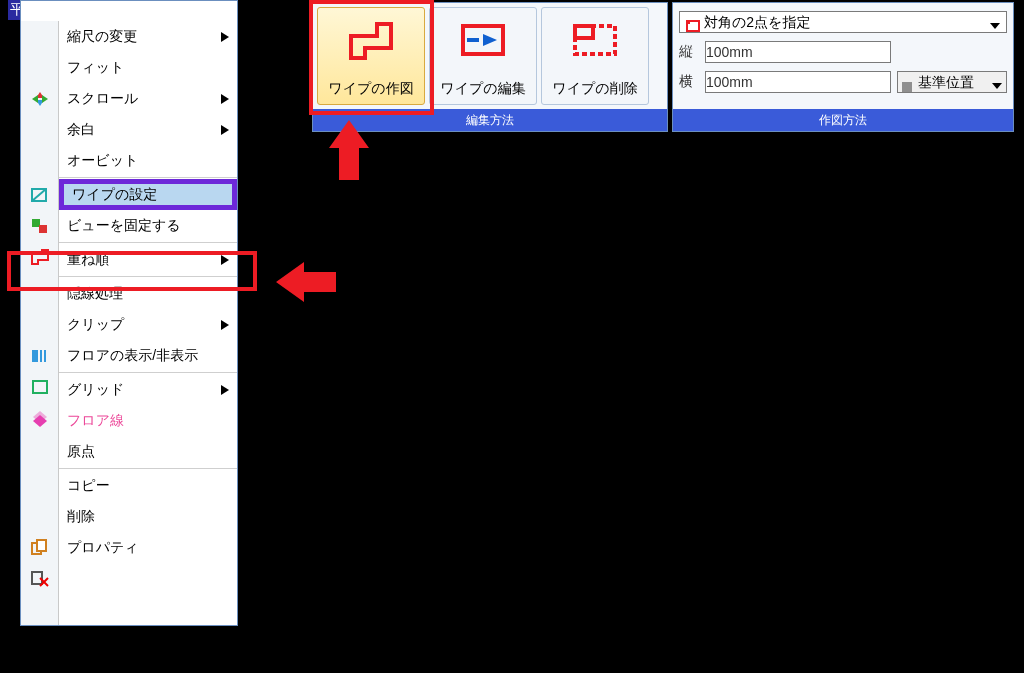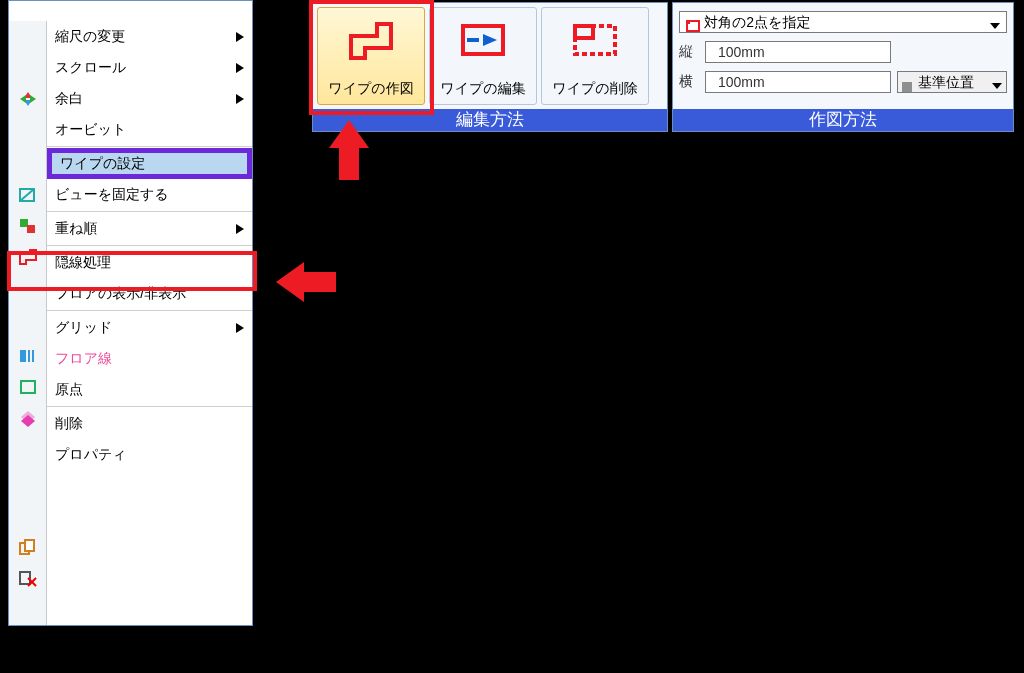--- a/index.html
+++ b/index.html
@@ -12,22 +12,22 @@
     overflow: hidden;
   }
   .stage {
     position: relative;
     width: 1024px; height: 673px;
   }
 
   
   .menu-wrap {
     position: absolute;
-    left: 8px; top: 0;
-    width: 245px;
+    left: 20px; top: 0;
+    width: 218px;
     background: #FFFFFF;
     border: 1px solid #6B8FBF;
   }
   .menu-title {
     position: absolute;
     left: 8px; top: 0;
     height: 20px;
     display: flex; align-items: center;
     background: #2A2AA0;
     color: #fff;
@@ -120,21 +120,21 @@
     display: flex;
     align-items: center;
     padding: 4px;
     gap: 4px;
   }
   .rgroup .footer {
     height: 22px;
     background: #3A5BD9;
     color: #fff;
     text-align: center;
-    font-size: 17px;
+    font-size: 12px;
     line-height: 22px;
   }
 
   .bigbtn {
     width: 108px; height: 98px;
     border: 1px solid #B5C7DD;
     background: #F3F6FA;
     border-radius: 3px;
     display: flex; flex-direction: column;
     align-items: center; justify-content: center;
@@ -177,21 +177,21 @@
     position: relative;
   }
   .dropdown .dicon { margin-right: 4px; display:inline-flex; }
   .dropdown .dtxt { flex:1; }
   .dropdown .caret { }
   .txtinput {
     flex:1; height: 22px;
     border: 1px solid #7A7A7A;
     background: #fff;
     display:flex; align-items:center;
-    padding: 0 12px;
+    padding: 0 0;
     color: #333;
   }
   .posbtn {
     width: 110px; height: 22px;
     border: 1px solid #7A7A7A;
     background: #F0F0F0;
     display:flex; align-items:flex-end;
     padding: 0 4px;
   }
   .posbtn .sq { width:10px; height:10px; background:#8F8F8F; margin-right:6px; }
@@ -289,20 +289,23 @@
           <div class="gutter-cell"></div>
         </div>
       <div class="items" id="items">
           <div class="mitem">
             <span>縮尺の変更</span>
             <span class="arrow"><svg width="8" height="10">
                 <polygon points="0,0 8,5 0,10" fill="#000"></polygon>
               </svg></span>
           </div>
           <div class="mitem">
+            <span>フィット</span>
+          </div>
+          <div class="mitem">
             <span>スクロール</span>
             <span class="arrow"><svg width="8" height="10">
                 <polygon points="0,0 8,5 0,10" fill="#000"></polygon>
               </svg></span>
           </div>
           <div class="mitem">
             <span>余白</span>
             <span class="arrow"><svg width="8" height="10">
                 <polygon points="0,0 8,5 0,10" fill="#000"></polygon>
               </svg></span>
@@ -322,36 +325,45 @@
             <span>重ね順</span>
             <span class="arrow"><svg width="8" height="10">
                 <polygon points="0,0 8,5 0,10" fill="#000"></polygon>
               </svg></span>
           </div>
           <div class="sep"></div>
           <div class="mitem">
             <span>隠線処理</span>
           </div>
           <div class="mitem">
+            <span>クリップ</span>
+            <span class="arrow"><svg width="8" height="10">
+                <polygon points="0,0 8,5 0,10" fill="#000"></polygon>
+              </svg></span>
+          </div>
+          <div class="mitem">
             <span>フロアの表示/非表示</span>
           </div>
           <div class="sep"></div>
           <div class="mitem">
             <span>グリッド</span>
             <span class="arrow"><svg width="8" height="10">
                 <polygon points="0,0 8,5 0,10" fill="#000"></polygon>
               </svg></span>
           </div>
           <div class="mitem disabled">
             <span>フロア線</span>
           </div>
           <div class="mitem">
             <span>原点</span>
           </div>
           <div class="sep"></div>
+          <div class="mitem">
+            <span>コピー</span>
+          </div>
           <div class="mitem">
             <span>削除</span>
           </div>
           <div class="mitem">
             <span>プロパティ</span>
           </div>
         </div>
     </div>
   </div>
 

